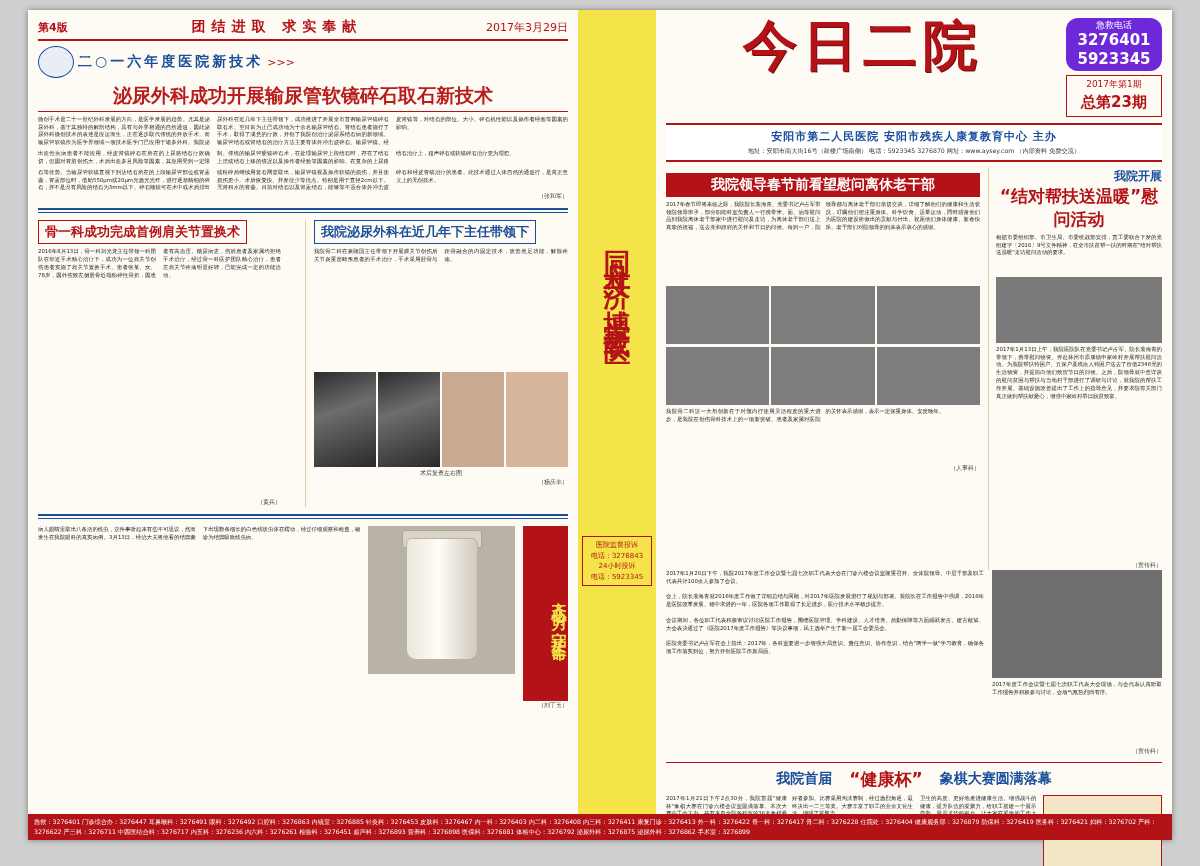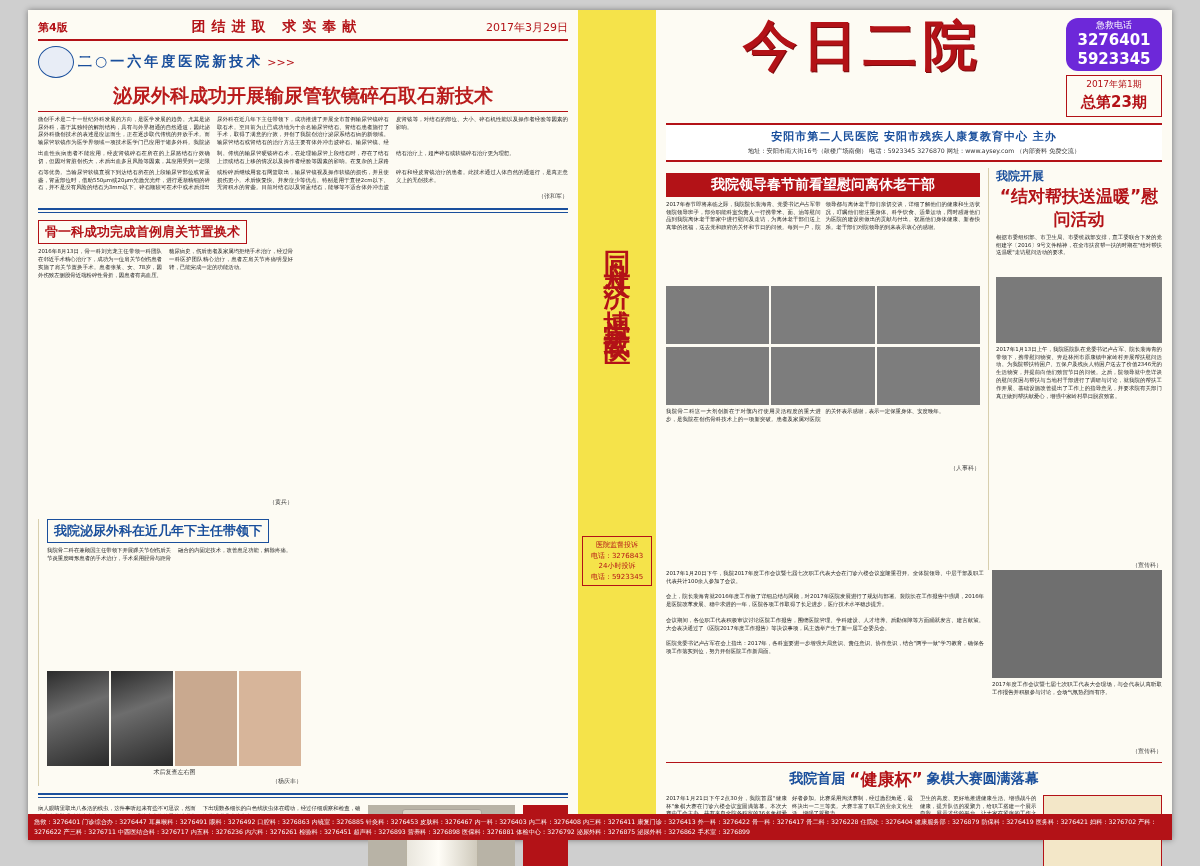--- a/index.html
+++ b/index.html
@@ -37,21 +37,21 @@
   .mast-title{flex:1;text-align:center;font-family:"DejaVu Serif","Liberation Serif",serif;font-size:54px;font-weight:bold;color:#b31217;letter-spacing:6px;line-height:1;text-shadow:1px 1px 0 #7a0b0e;}
   .emerg{background:#6d28d9;color:#fff;font-size:9px;text-align:center;padding:2px 4px;line-height:1.25;border-radius:12px;}
   .emerg b{font-size:15px;display:block;color:#fff;}
   .issuebox{border:1px solid #b31217;text-align:center;font-size:9px;color:#b31217;padding:2px 4px;margin-top:4px;line-height:1.5;}
   .issuebox b{font-size:15px;display:block;}
   .org{background:#fff;border-top:2px solid #b31217;border-bottom:2px solid #b31217;margin-top:6px;padding:4px 6px;text-align:center;}
   .org .l1{font-size:11px;color:#1a4f9c;font-weight:bold;letter-spacing:1px;}
   .org .l2{font-size:6.2px;color:#333;margin-top:3px;}
   .rbanner{background:#b31217;color:#fff;font-weight:bold;text-align:center;font-size:14px;padding:3px 0;margin:5px 0 4px;}
   .rtitle-red{color:#b31217;font-weight:bold;font-size:14px;text-align:center;}
-  .rtitle-blue{color:#1a4f9c;font-weight:bold;font-size:12px;text-align:left;}
+  .rtitle-blue{color:#1a4f9c;font-weight:bold;font-size:12px;text-align:right;}
   .gallery{display:flex;gap:2px;margin:3px 0;}
   .gallery div{flex:1;height:58px;background:#7d7d7d;}
   .tiny{font-size:5.4px;line-height:1.45;color:#222;text-align:justify;}
   
   .phones{position:absolute;left:0;bottom:0;width:1144px;background:#b31217;color:#fff;font-size:6.2px;line-height:1.6;padding:3px 6px;box-sizing:border-box;}
   .chess{background:#f3e7c8;border:1px solid #b31217;}
 </style>
 </head>
 <body>
 
@@ -72,21 +72,21 @@
     </div>
     <div class="hl">泌尿外科成功开展输尿管软镜碎石取石新技术</div>
     <div style="border-top:1px solid #b31217;margin:3px 0 4px;"></div>
     <div class="body-txt" style="column-count:3;">微创手术是二十一世纪外科发展的方向，是医学发展的趋势。尤其是泌尿外科，基于其独特的解剖结构，具有与外界相通的自然通道，因此泌尿外科微创技术的表述是应运而生，正在逐步取代传统的开放手术。而输尿管软镜作为医学界领域一项技术医学门已应用于诸多外科。我院泌尿外科在近几年下主任带领下，成功推进了开展全市首例输尿管镜碎石取石术。至目前为止已成功地为十余名输尿管结石、肾结石患者施行了手术，取得了满意的疗效，开创了我院创治疗泌尿系结石病的新领域。输尿管结石或肾结石的治疗方法主要有体外冲击波碎石、输尿管镜、经皮肾镜等，对结石的部位、大小、碎石机性能以及操作者经验等因素的影响。</div>
     <div class="body-txt" style="column-count:3;margin-top:3px;">出血性疾病患者不能应用，经皮肾镜碎石在所在的上尿路结石疗效确切，但因对肾脏创伤大，术后出血多且风险等因素，其应用受到一定限制。传统的输尿管硬镜碎石术，在处理输尿管上段结石时，存在了结石上漂或结石上移的情况以及操作者经验等因素的影响。在复杂的上尿路结石治疗上，超声碎石或软镜碎石治疗更为理想。</div>
     <div class="body-txt" style="column-count:3;margin-top:3px;">石等优势。当输尿管软镜直视下到达结石所在的上段输尿管部位或肾盂盏，肾盂部位时，借助550μm或20μm光激光光纤，进行逐渐精细的碎石，并不是没有风险的结石为3mm以下。碎石顺较可在术中或术后排出或粉碎后继续用套石网篮取出，输尿管镜视及操作软镜的损伤，并且使损伤更小。术后恢复快、并发症少等优点。特别是用于直径2cm以下、无肾积水的肾盏。目前对结石以及肾盂结石，能够等不适合体外冲击波碎石和经皮肾镜治疗的患者。此技术通过人体自然的通道行，是真正意义上的无创技术。</div>
     <div class="sig">（张和军）</div>
 
     <div class="dblrule"></div>
 
-    <div style="display:flex;gap:12px;flex-direction:column;">
+    <div style="display:flex;gap:24px;">
       <div style="width:255px;">
         <div class="boxtitle">骨一科成功完成首例肩关节置换术</div>
         <div class="body-txt" style="column-count:2;margin-top:4px;height:250px;overflow:hidden;">2016年8月13日，骨一科刘光龙主任带领一科团队在邻近手术精心治疗下，成功为一位肩关节创伤患者实施了肩关节置换手术。患者张某、女、78岁，因外伤致左侧股骨近端粉碎性骨折，因患者有高血压、糖尿病史，伤后患者及家属均拒绝手术治疗，经过骨一科医护团队精心治疗，患者左肩关节疼痛明显好转，已能完成一定的功能活动。</div>
         <div class="sig">（黄兵）</div>
       </div>
       <div style="width:255px;border-left:1px solid #d8cfae;padding-left:8px;">
         <div class="boxtitle" style="border-color:#1a4f9c;color:#1a4f9c;">我院泌尿外科在近几年下主任带领下</div>
         <div class="body-txt" style="column-count:2;margin-top:4px;height:120px;overflow:hidden;">我院骨二科在兼顾国主任带领下开展踝关节创伤后关节炎重度畸形患者的手术治疗，手术采用胫骨与距骨融合的内固定技术，改善患足功能，解除疼痛。</div>
         <div class="imgrow">
           <div class="ph xray" style="width:62px;height:95px;"></div>
@@ -180,21 +180,21 @@
         会议期间，各位职工代表积极审议讨论医院工作报告，围绕医院管理、学科建设、人才培养、后勤保障等方面踊跃发言、建言献策。大会表决通过了《医院2017年度工作报告》等决议事项，民主选举产生了新一届工会委员会。<br><br>
         医院党委书记卢占军在会上指出：2017年，各科室要进一步增强大局意识、责任意识、协作意识，结合"两学一做"学习教育，确保各项工作落实到位，努力开创医院工作新局面。
       </div>
       <div style="width:170px;">
         <div style="height:108px;background:#6f6f6f;"></div>
         <div class="tiny" style="margin-top:3px;height:66px;overflow:hidden;">2017年度工作会议暨七届七次职工代表大会现场，与会代表认真听取工作报告并积极参与讨论，会场气氛热烈而有序。</div>
         <div class="sig">（宣传科）</div>
       </div>
     </div>
 
-    <div style="display:flex;align-items:center;justify-content:center;gap:4px;margin-top:6px;border-top:1px solid #b31217;padding-top:5px;">
+    <div style="display:flex;align-items:center;justify-content:center;gap:17px;margin-top:6px;border-top:1px solid #b31217;padding-top:5px;">
       <span class="rtitle-blue" style="font-size:14px;">我院首届</span>
       <span class="rtitle-red" style="font-size:17px;">“健康杯”</span>
       <span class="rtitle-blue" style="font-size:14px;">象棋大赛圆满落幕</span>
     </div>
     <div style="display:flex;gap:7px;margin-top:4px;">
       <div class="tiny" style="width:250px;column-count:2;height:86px;overflow:hidden;">2017年1月21日下午2点30分，我院首届"健康杯"象棋大赛在门诊六楼会议室圆满落幕。本次大赛由工会主办，共有来自全院各科室的36名象棋爱好者参加。比赛采用淘汰赛制，经过激烈角逐，最终决出一二三等奖。大赛丰富了职工的业余文化生活，增强了凝聚力。</div>
         <div class="tiny" style="width:118px;height:86px;overflow:hidden;">卫生的高度、更好地推进健康生活、增强战斗的健康，提升队伍的凝聚力，给职工搭建一个展示自我、展示才华的平台，让大家在紧张的工作之余，放松身心，愉悦心情。</div>
       <div class="chess" style="width:118px;height:86px;"></div>
     </div>
 

